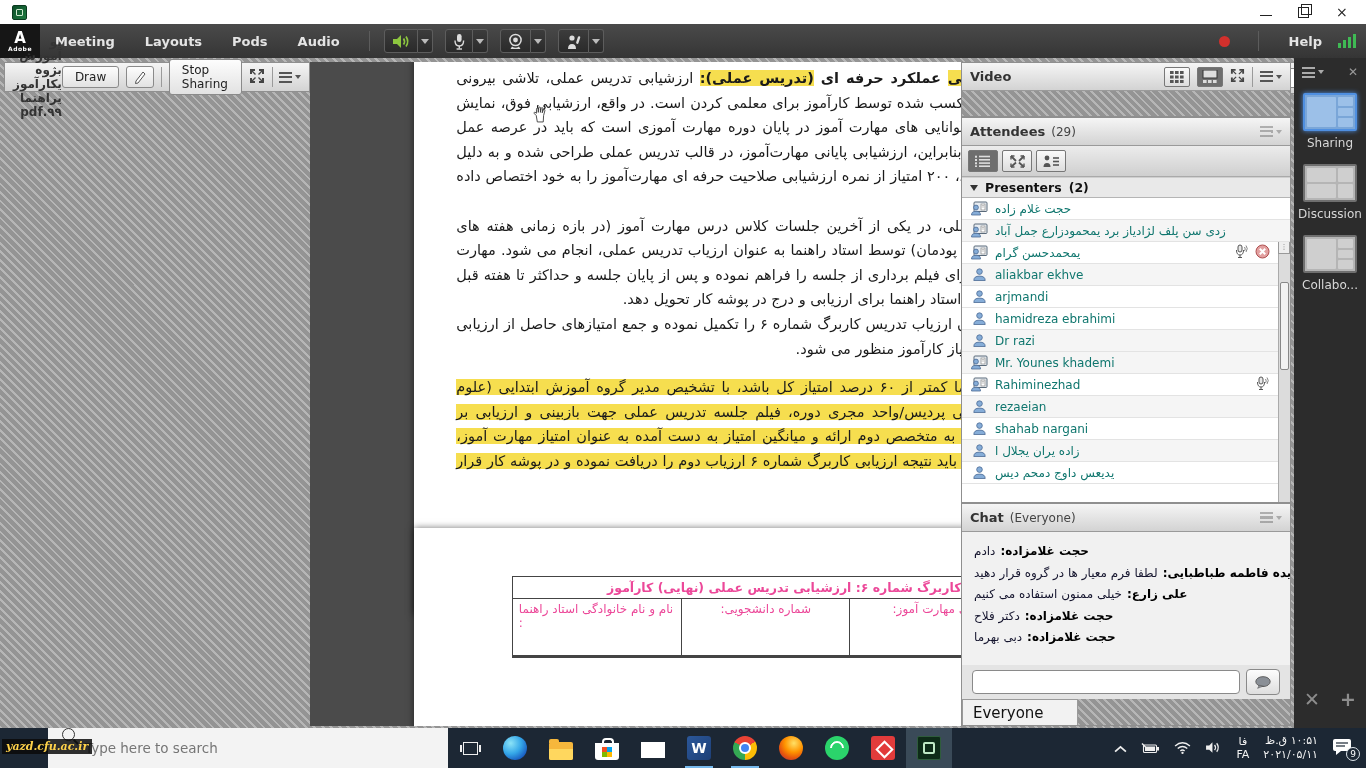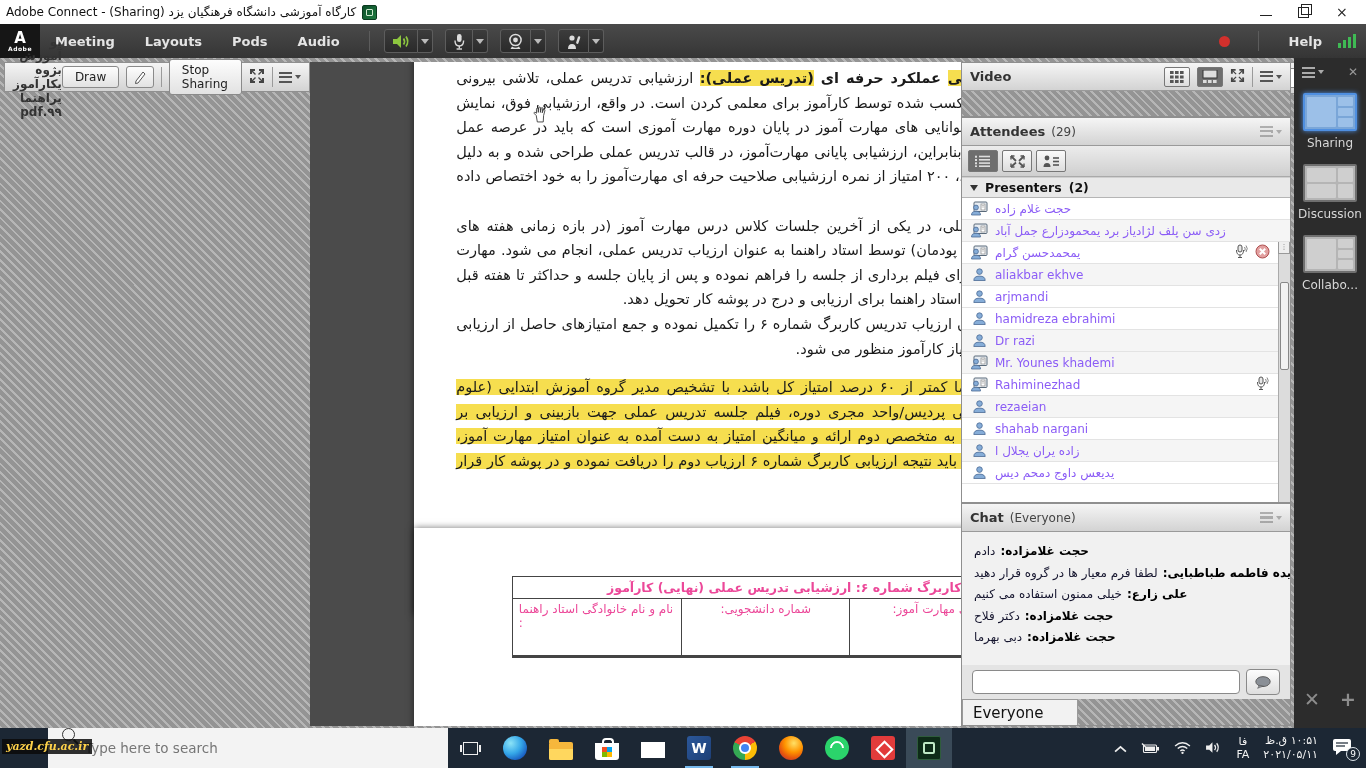--- a/index.html
+++ b/index.html
@@ -121,21 +121,21 @@
   .video-body{flex:1;}
 
   .att-pod{top:59px;height:386px;}
   .att-toolbar{height:31px;background:linear-gradient(#ececec,#cfcfcf);border-bottom:1px solid #aaa;
      display:flex;align-items:center;gap:4px;padding:0 6px;}
   .sec-head{height:21px;background:#e9e9e9;border-bottom:1px solid #b5b5b5;border-top:1px solid #cfcfcf;
      display:flex;align-items:center;font-size:12.5px;font-weight:bold;color:#111;padding:0 8px;gap:7px;}
   .tri{width:0;height:0;border-left:4.5px solid transparent;border-right:4.5px solid transparent;border-top:6px solid #333;}
   .alist{position:relative;overflow:hidden;background:#fff;}
   .alist.participants{flex:1;}
-  .arow{height:22px;display:flex;align-items:center;gap:7px;padding:0 8px;font-size:12px;color:#8b5cf6;
+  .arow{height:22px;display:flex;align-items:center;gap:7px;padding:0 8px;font-size:12px;color:#0f766e;
      border-bottom:1px solid #e3e3e3;background:#fff;}
   .arow.alt{background:#f5f5f5;}
   .aicon{display:flex;width:18px;justify-content:center;}
   .aname{unicode-bidi:plaintext;white-space:nowrap;}
   .aright{margin-left:auto;display:flex;align-items:center;gap:6px;}
   .list-scroll{position:absolute;right:0;top:0;bottom:0;width:12px;background:#dcdcdc;border-left:1px solid #aaa;}
   .list-scroll .th{position:absolute;left:1px;right:1px;top:40px;height:88px;background:#f2f2f2;
      border:1px solid #888;border-radius:2px;}
   .gripdots{position:absolute;right:0;top:-2px;width:12px;height:14px;background:#eee;border:1px solid #999;
      font-size:7px;line-height:12px;text-align:center;color:#666;}
@@ -224,21 +224,20 @@
   .nbubble svg{position:absolute;left:0;top:0;}
   .nbadge{position:absolute;right:-4px;bottom:-3px;width:14px;height:14px;border-radius:50%;background:#1c2734;
      border:1.4px solid #dfe6ec;font-size:9px;display:flex;align-items:center;justify-content:center;color:#fff;}
 </style>
 </head>
 <body>
 
 <div class="app">
 
   <div class="titlebar">
-    <span class="title-text">کارگاه آموزشی دانشگاه فرهنگیان یزد (Sharing) - Adobe Connect</span>
     <span class="tb-appicon"></span>
     <span class="win-controls">
       <span class="wc wc-min"></span>
       <span class="wc wc-max"></span>
       <span class="wc wc-close">×</span>
     </span>
   </div>
 
   <div class="menubar">
     <div class="adobe-logo">

